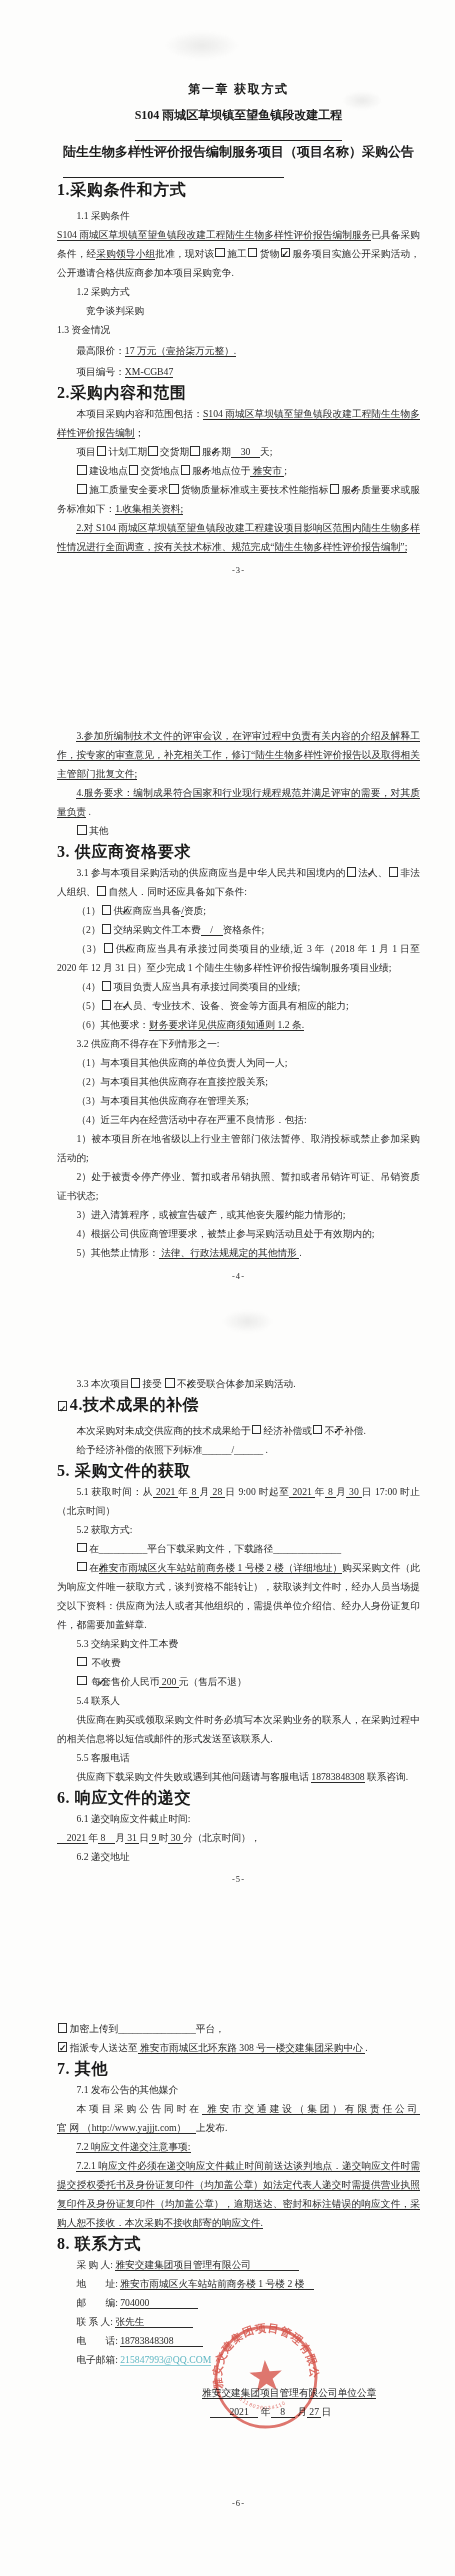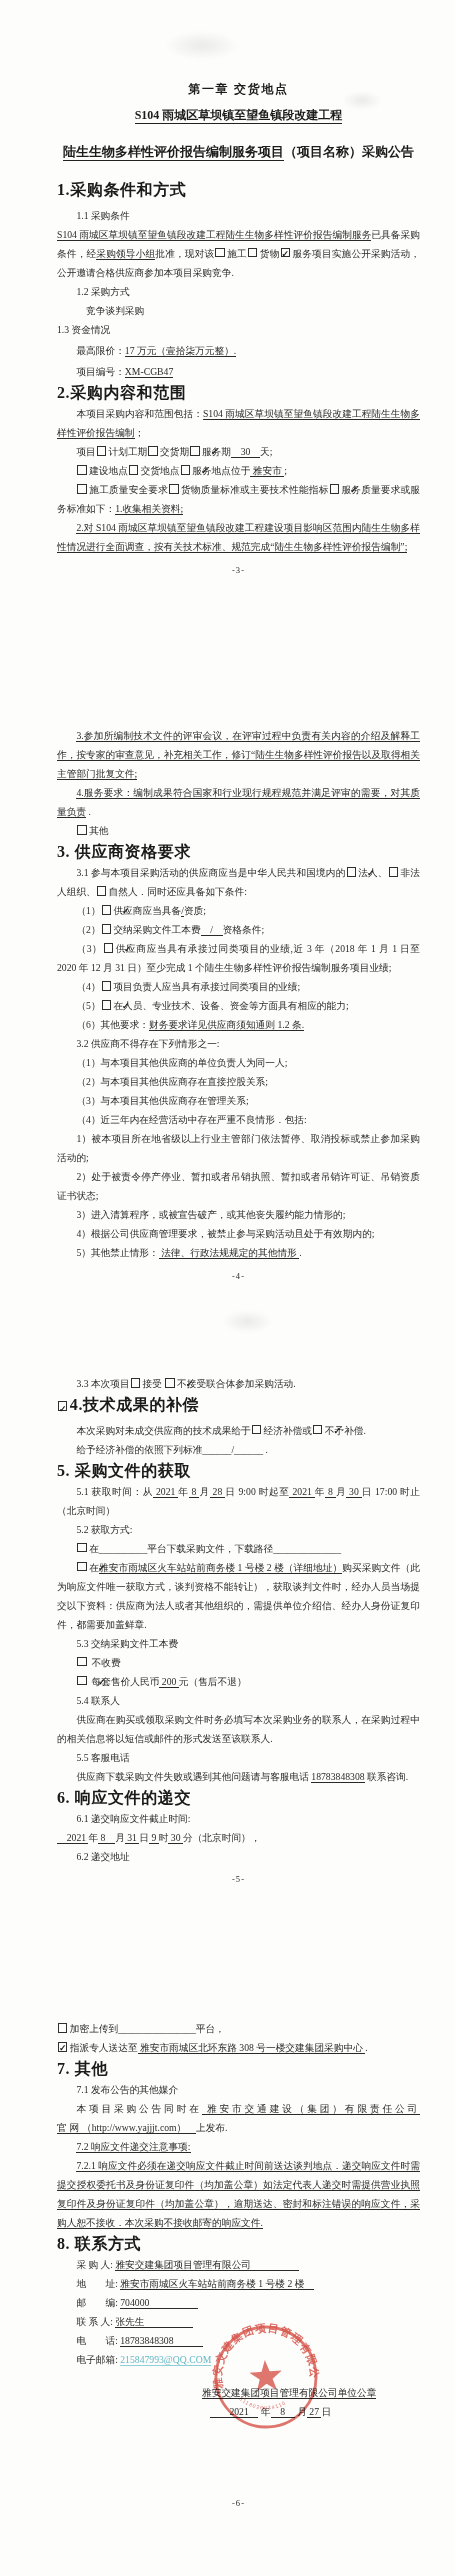--- a/index.html
+++ b/index.html
@@ -5,21 +5,21 @@
   html,body{margin:0;padding:0;background:#ffffff;}
   #doc{
     position:relative;width:456px;height:2576px;background:#fdfdfc;overflow:hidden;
     font-family:"Liberation Serif","DejaVu Serif",serif;color:#2a2a2a;font-size:9.7px;
   }
   .page{position:absolute;left:0;width:456px;padding:0 36px 0 57px;box-sizing:border-box;}
   #p3{top:80px}#p4{top:726px}#p5{top:1374px}#p6{top:2019px}
   .t1{font-size:12px;font-weight:bold;text-align:center;line-height:19.4px;letter-spacing:1.7px;color:#1c1c1c;}
   .t2{font-size:12px;font-weight:bold;text-align:center;line-height:23px;margin-top:4.6px;color:#1c1c1c;}
   .t3{font-size:13px;font-weight:bold;text-align:center;line-height:23px;margin-top:13px;color:#1c1c1c;}
-  .t2 .u,.t3 .u{border-bottom:1.1px solid #222;padding-bottom:1px;}
+  .t2 .u,.t3 .u{border-bottom:1.1px solid #222;padding-bottom:18px;}
   .h{font-size:16px;font-weight:bold;line-height:23px;margin:0 0 4.6px;letter-spacing:0.6px;color:#1b1b1b;}
   .h.tight{margin-bottom:0;}
   .sub{line-height:19px;}
   .p{line-height:19px;text-align:justify;}
   .ind{text-indent:2em;}
   .pagenum{text-align:center;line-height:19px;margin-top:4.6px;font-size:8.5px;letter-spacing:1.1px;}
   .u{border-bottom:0.9px solid #2a2a2a;padding-bottom:0;}
   .teal{color:#62b8c4;border-bottom-color:#8fd0d8;}
   .track{letter-spacing:2.8px;}
   .sign{margin-left:145px;line-height:19px;margin-top:13.7px;position:relative;z-index:1;}
@@ -35,21 +35,21 @@
 </style>
 </head>
 <body>
 
 <div id="doc">
   <div class="smudge" id="sm1"></div>
   <div class="smudge" id="sm2"></div>
   <div class="smudge" id="sm3"></div>
 
   <div class="page" id="p3">
-      <div class="t1"><span>第一章  交货地点</span></div>
+      <div class="t1"><span>第一章  获取方式</span></div>
       <div class="t2"><span class="u">S104 雨城区草坝镇至望鱼镇段改建工程</span></div>
       <div class="t3"><span class="u">陆生生物多样性评价报告编制服务项目</span><span>（项目名称）采购公告</span></div>
       <div class="h g26"><span>1.采购条件和方式</span></div>
       <div class="sub g8 ind"><span>1.1 采购条件</span></div>
       <div class="p"><span class="u">S104 雨城区草坝镇至望鱼镇段改建工程陆生生物多样性评价报告编制服务</span><span>已具备采购条件，经</span><span class="u">采购领导小组</span><span>批准，现对该</span><span class="cb"></span><span>施工</span><span class="cb"></span><span>货物</span><span class="cb ck"></span><span>服务项目实施公开采购活动，公开邀请合格供应商参加本项目采购竞争.</span></div>
       <div class="sub ind"><span>1.2 采购方式</span></div>
       <div class="p ind"><span>　竞争谈判采购</span></div>
       <div class="sub"><span>1.3 资金情况</span></div>
       <div class="p ind g4"><span>最高限价：</span><span class="u">17 万元（壹拾柒万元整）. </span></div>
       <div class="p ind g4"><span>项目编号：</span><span class="u">XM-CGB47</span></div>

